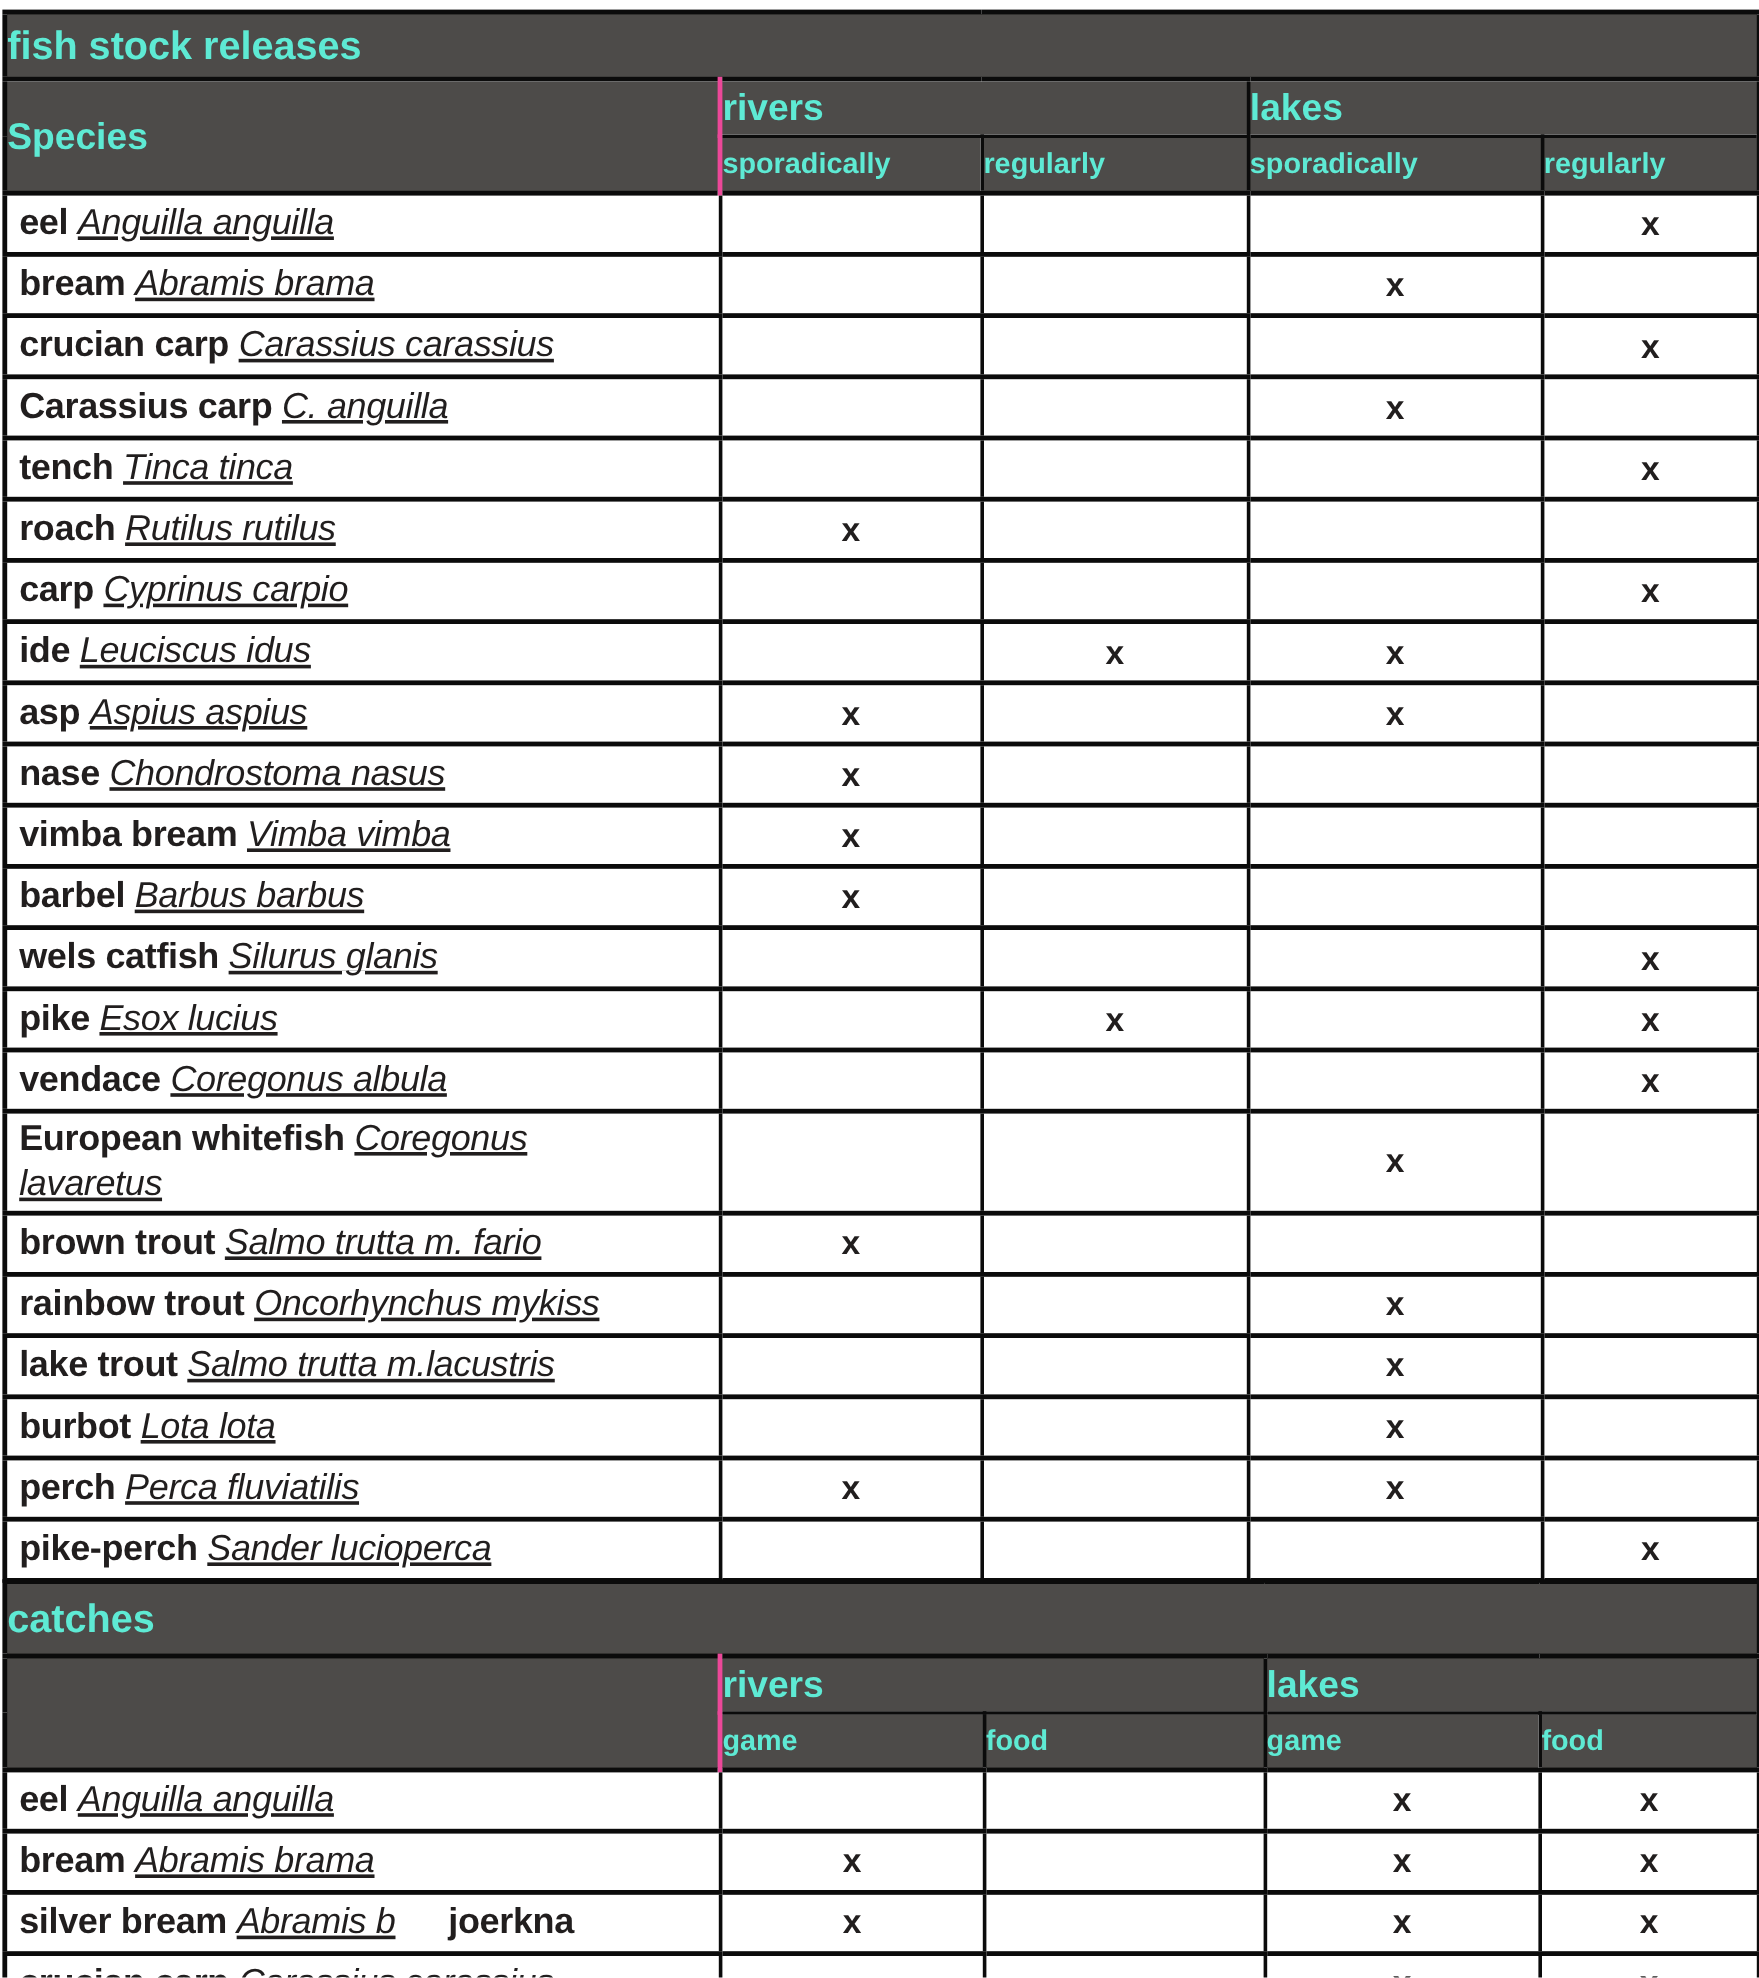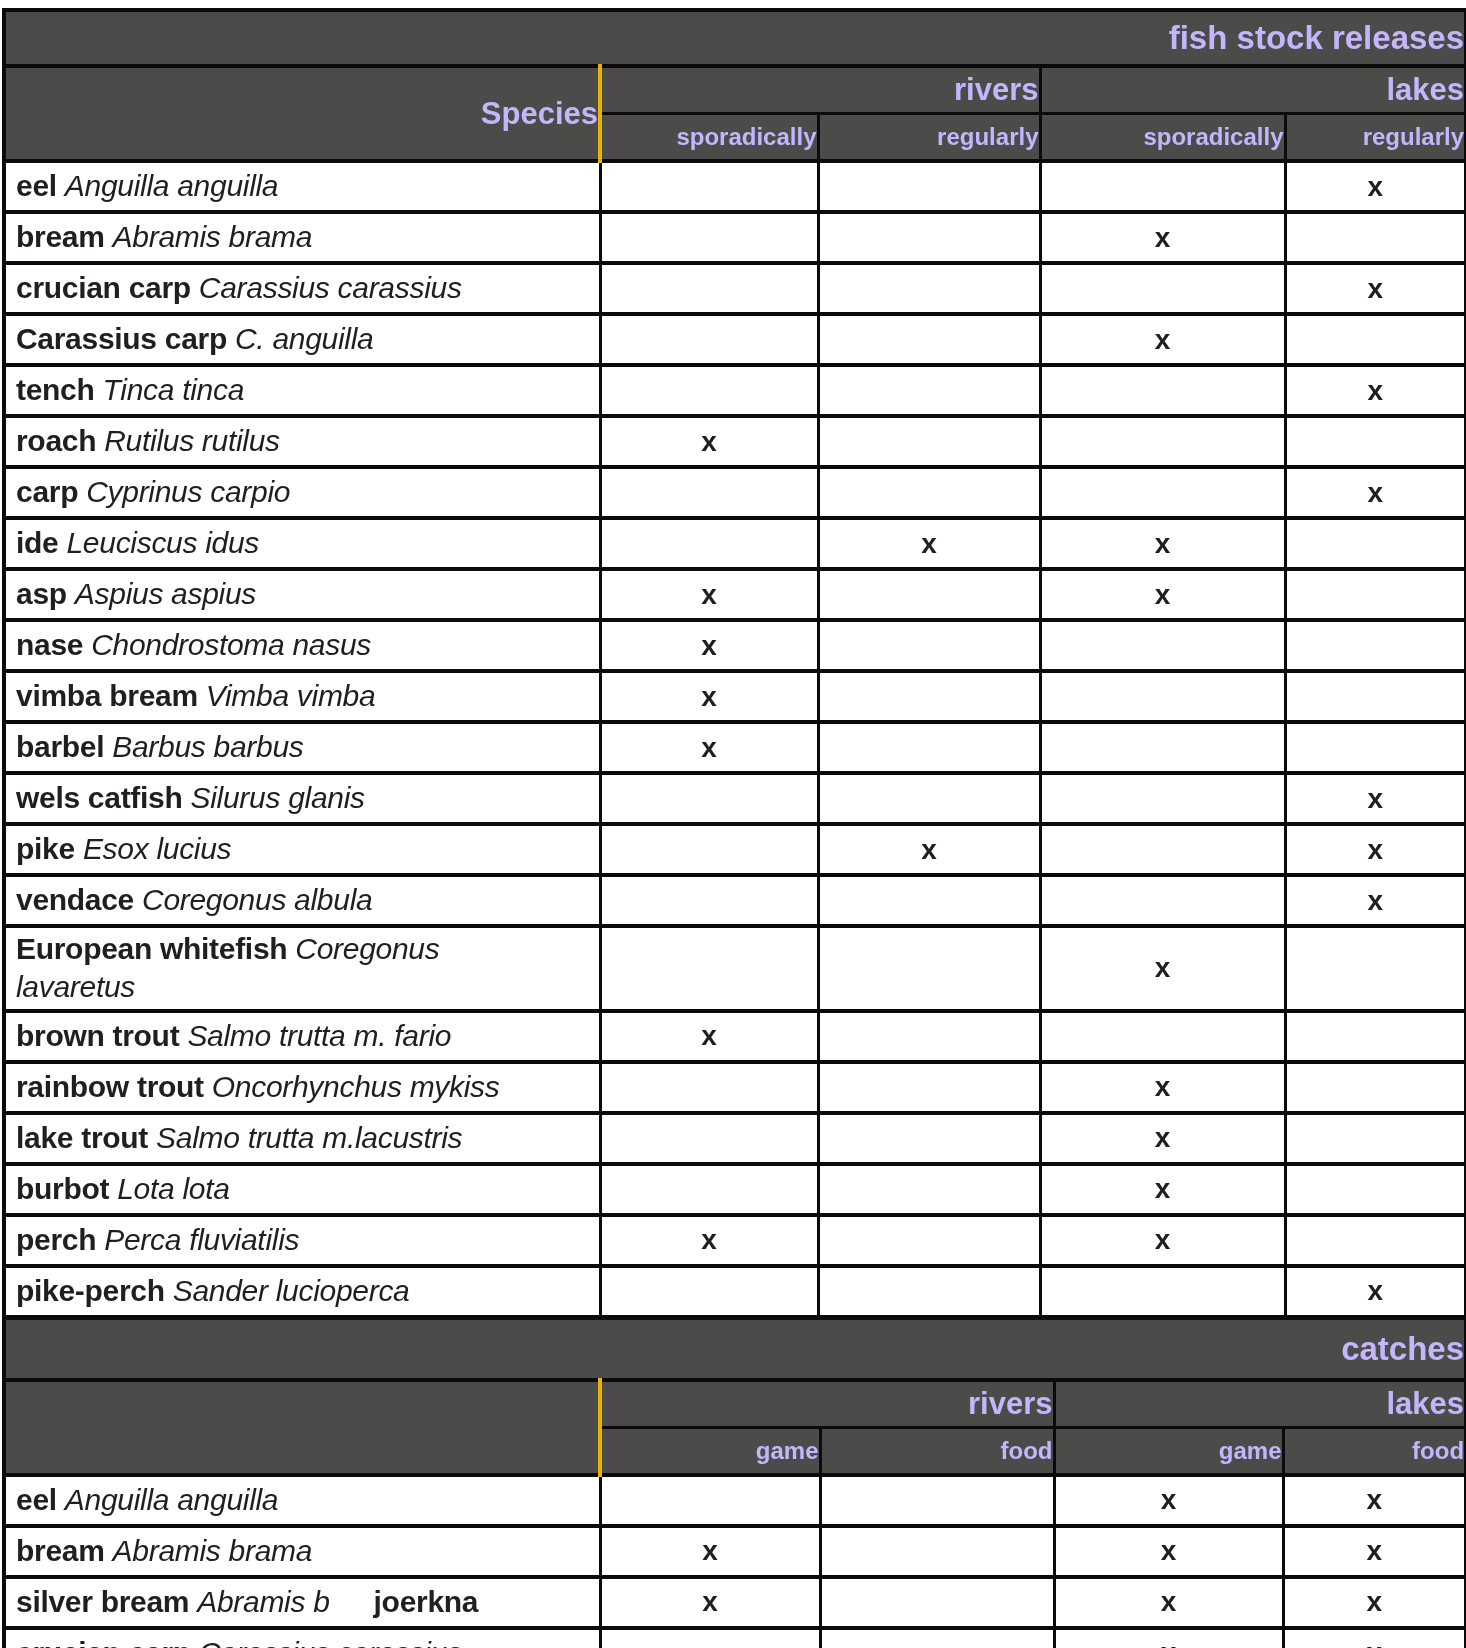--- a/index.html
+++ b/index.html
@@ -28,60 +28,60 @@
     border: 3px solid #0b0b0b;
     border-top-width: 4px;
     border-bottom-width: 4px;
     padding: 0;
     overflow: hidden;
   }
 
   
   thead th {
     background: #4d4b49;
-    color: #c4b5fd;
+    color: #5eead4;
     font-weight: bold;
-    text-align: right;
+    text-align: left;
     vertical-align: middle;
   }
   .title-row th {
     height: 52px;
     font-size: 33px;
     border-bottom-width: 3px;
   }
   #table-1 .title-row th { height: 58px; }
   .group-row th {
     height: 44px;
     font-size: 31px;
     border-bottom-width: 3px;
   }
   .sub-row th {
     height: 44px;
     font-size: 24px;
     border-top-width: 3px;
   }
   th.species-h {
-    border-right: 4px solid #eab308;
+    border-right: 4px solid #ec4899;
   }
 
   
   .data-row td {
     height: 43px;
     vertical-align: middle;
     color: #211e1e;
   }
   td.species {
     font-size: 30px;
     letter-spacing: -0.3px;
     padding: 2px 8px 2px 10px;
     line-height: 1.28;
     text-align: left;
   }
   td.species .cn { font-weight: bold; font-style: normal; }
-  td.species .ln { font-style: italic; font-weight: normal; }
+  td.species .ln { font-style: italic; font-weight: normal; text-decoration: underline; }
   td.species .ln-tail { font-style: normal; font-weight: bold; margin-left: 44px; }
   td.mark {
     text-align: center;
     font-size: 28px;
     font-weight: bold;
   }
 
   
   #table-0 col.c-species { width: 596px; }
   #table-0 col.c1 { width: 218px; }

